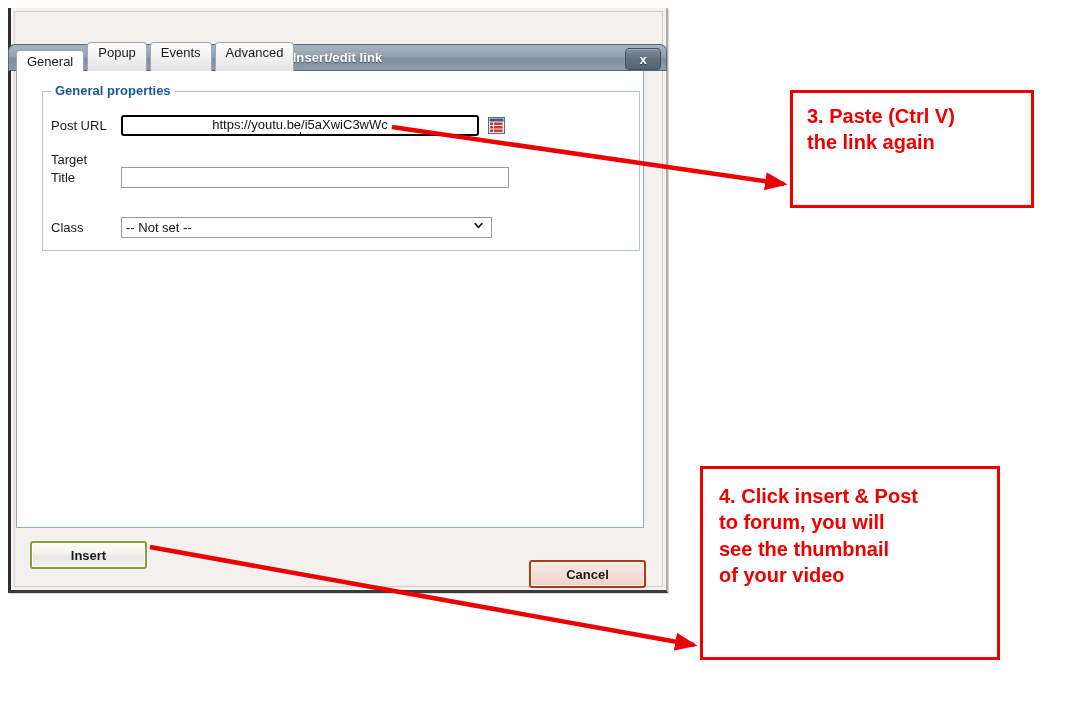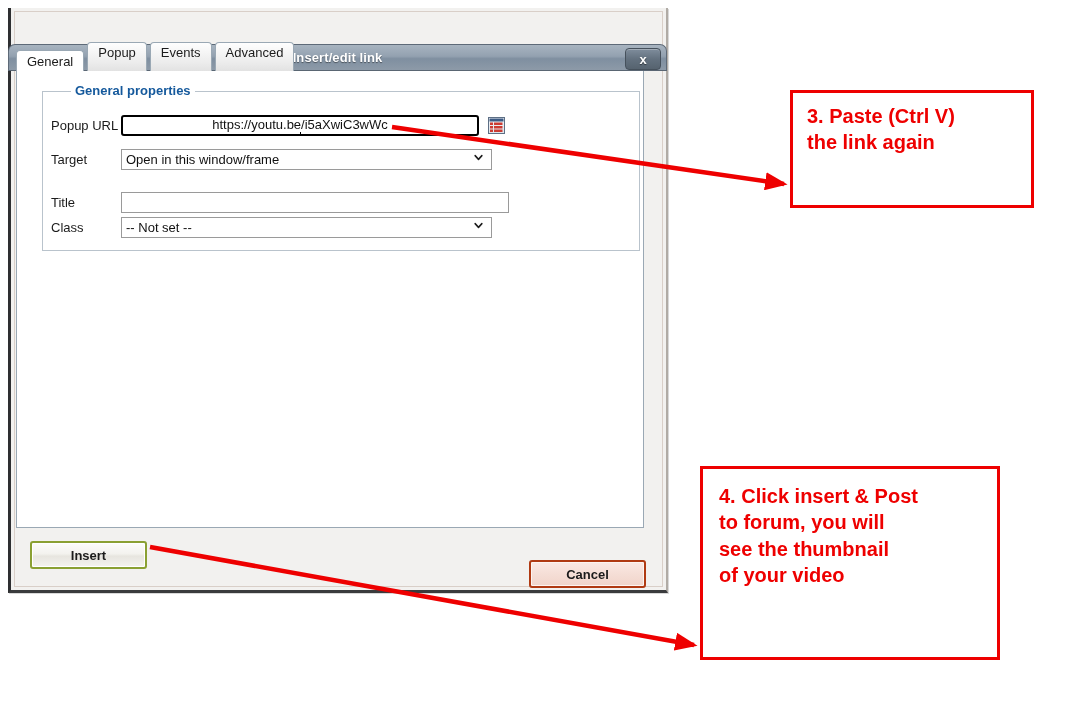--- a/index.html
+++ b/index.html
@@ -149,21 +149,20 @@
   }
   #general-legend {
     position: absolute;
     left: 8px;
     top: -9px;
     background: #ffffff;
     padding: 0 4px;
     color: #15599c;
     font-size: 13px;
     font-weight: bold;
-    margin-left: 20px;
   }
 
   .form-row {
     position: absolute;
     left: 0;
     height: 22px;
     display: flex;
     align-items: center;
   }
   .form-label {
@@ -331,49 +330,43 @@
   <div class="tab">Events</div>
   <div class="tab">Advanced</div>
 </div>
 
 <div id="content-panel">
 
   <div id="general-fieldset">
     <div id="general-legend">General properties</div>
 
     <div class="form-row" style="top:22px; width:580px;">
-      <div class="form-label">Popup URL</div>
+      <div class="form-label">Post URL</div>
       <div class="text-input focused" style="width:358px; display:flex; align-items:center;">
         <span>https://youtu.be/i5aXwiC3wWc</span>
           <span id="url-caret"></span>
       </div>
       <div id="browse-icon" style="position:relative; margin-left:9px;">
         <svg width="15" height="15" viewBox="0 0 15 15">
           <rect x="0.5" y="0.5" width="14" height="3" fill="#3c5a84"></rect>
           <rect x="1" y="4.5" width="3" height="2.5" fill="#cc3b33"></rect>
           <rect x="5" y="4.5" width="8.5" height="2.5" fill="#cc3b33"></rect>
           <rect x="1" y="8" width="3" height="2.5" fill="#cc3b33"></rect>
           <rect x="5" y="8" width="8.5" height="2.5" fill="#cc3b33"></rect>
           <rect x="1" y="11.5" width="3" height="2.5" fill="#cc3b33"></rect>
           <rect x="5" y="11.5" width="8.5" height="2.5" fill="#cc3b33"></rect>
         </svg>
       </div>
     </div>
 
     <div class="form-row" style="top:56px; width:580px;">
       <div class="form-label">Target</div>
-      <div class="select-box" style="width:371px;">
-        <span>Open in this window/frame</span>
-        <svg class="select-arrow" viewBox="0 0 12 12">
-          <path d="M1.5 3.5 L6 8.5 L10.5 3.5" stroke="#1b1b1b" stroke-width="2" fill="none" stroke-linecap="round" stroke-linejoin="round"></path>
-        </svg>
-      </div>
     </div>
 
-    <div class="form-row" style="top:99px; width:580px;">
+    <div class="form-row" style="top:74px; width:580px;">
       <div class="form-label">Title</div>
       <div class="text-input" style="width:388px; display:flex; align-items:center;">
         <span></span>
       </div>
     </div>
 
     <div class="form-row" style="top:124px; width:580px;">
       <div class="form-label">Class</div>
       <div class="select-box" style="width:371px;">
         <span>-- Not set --</span>

